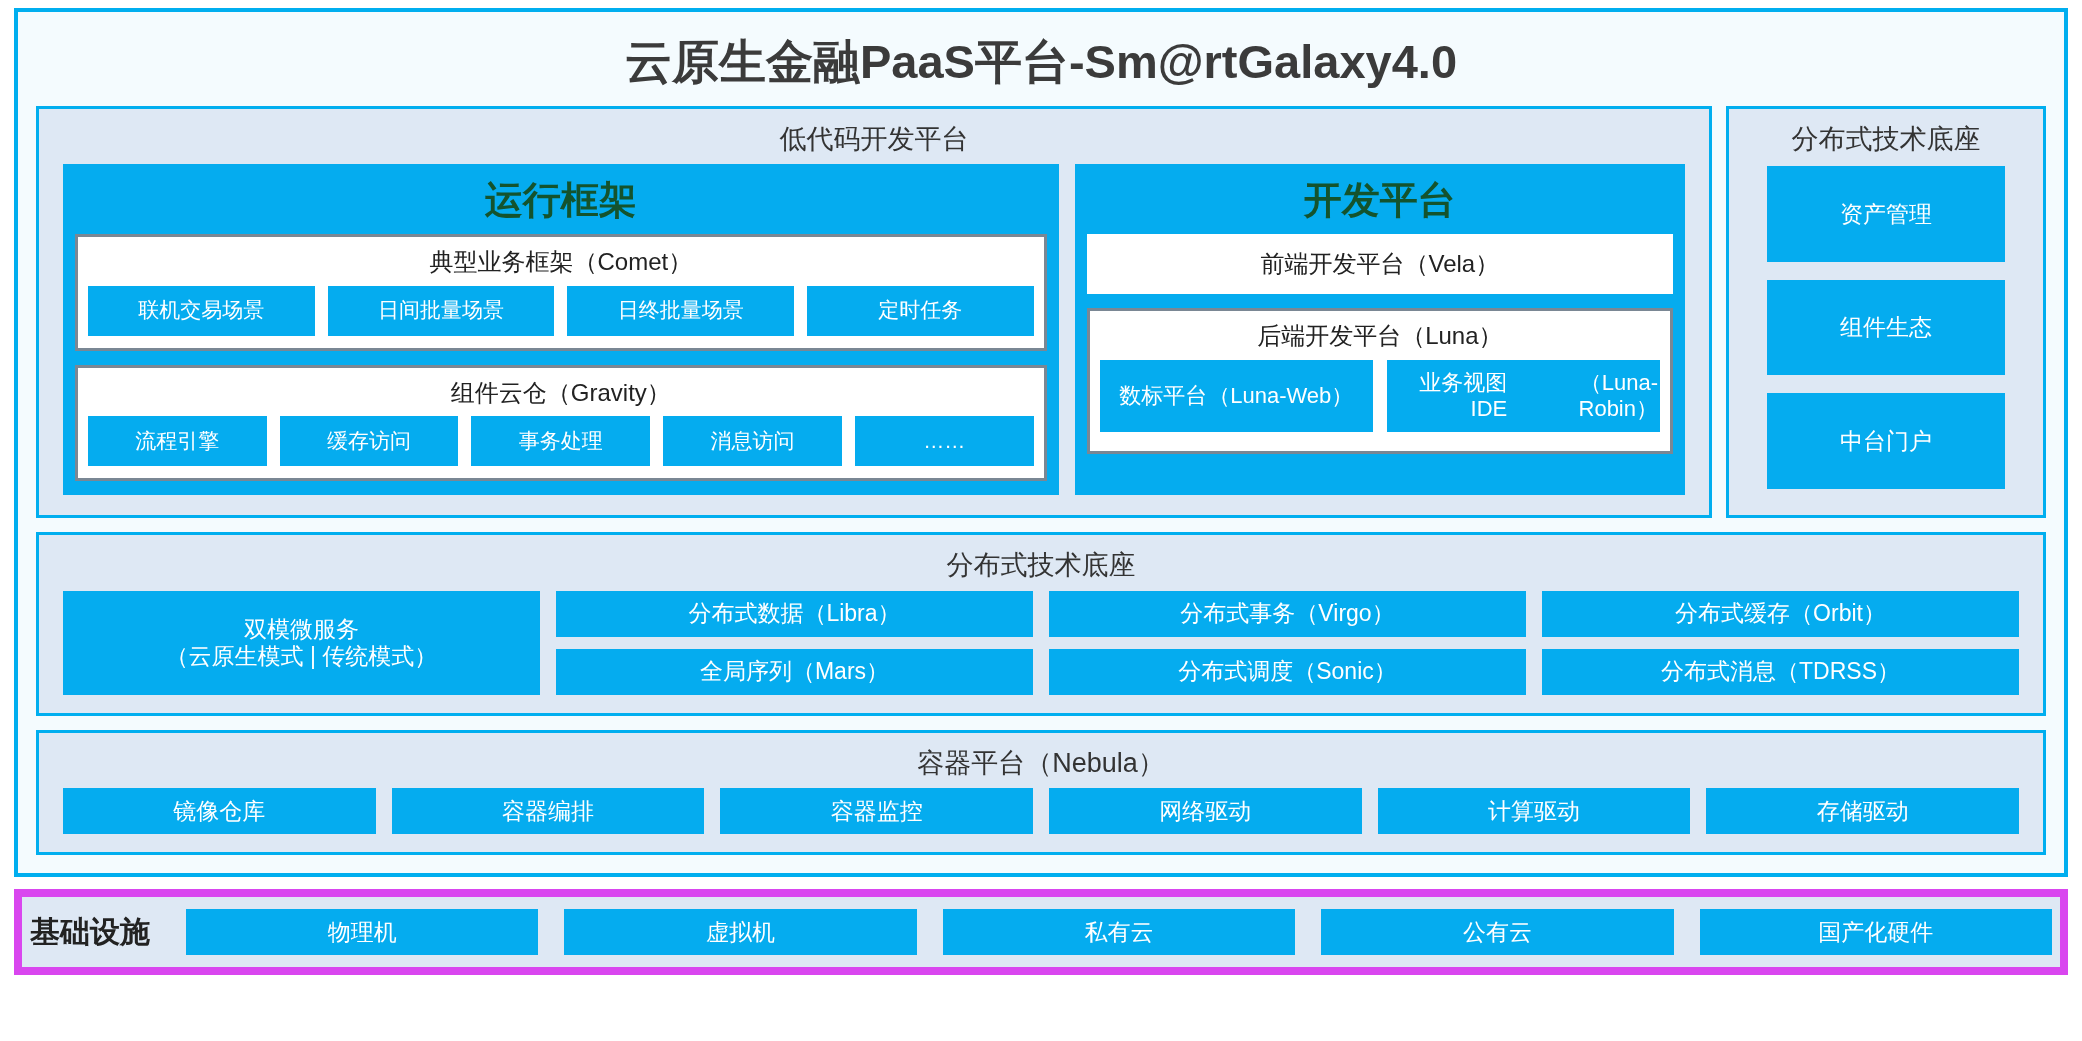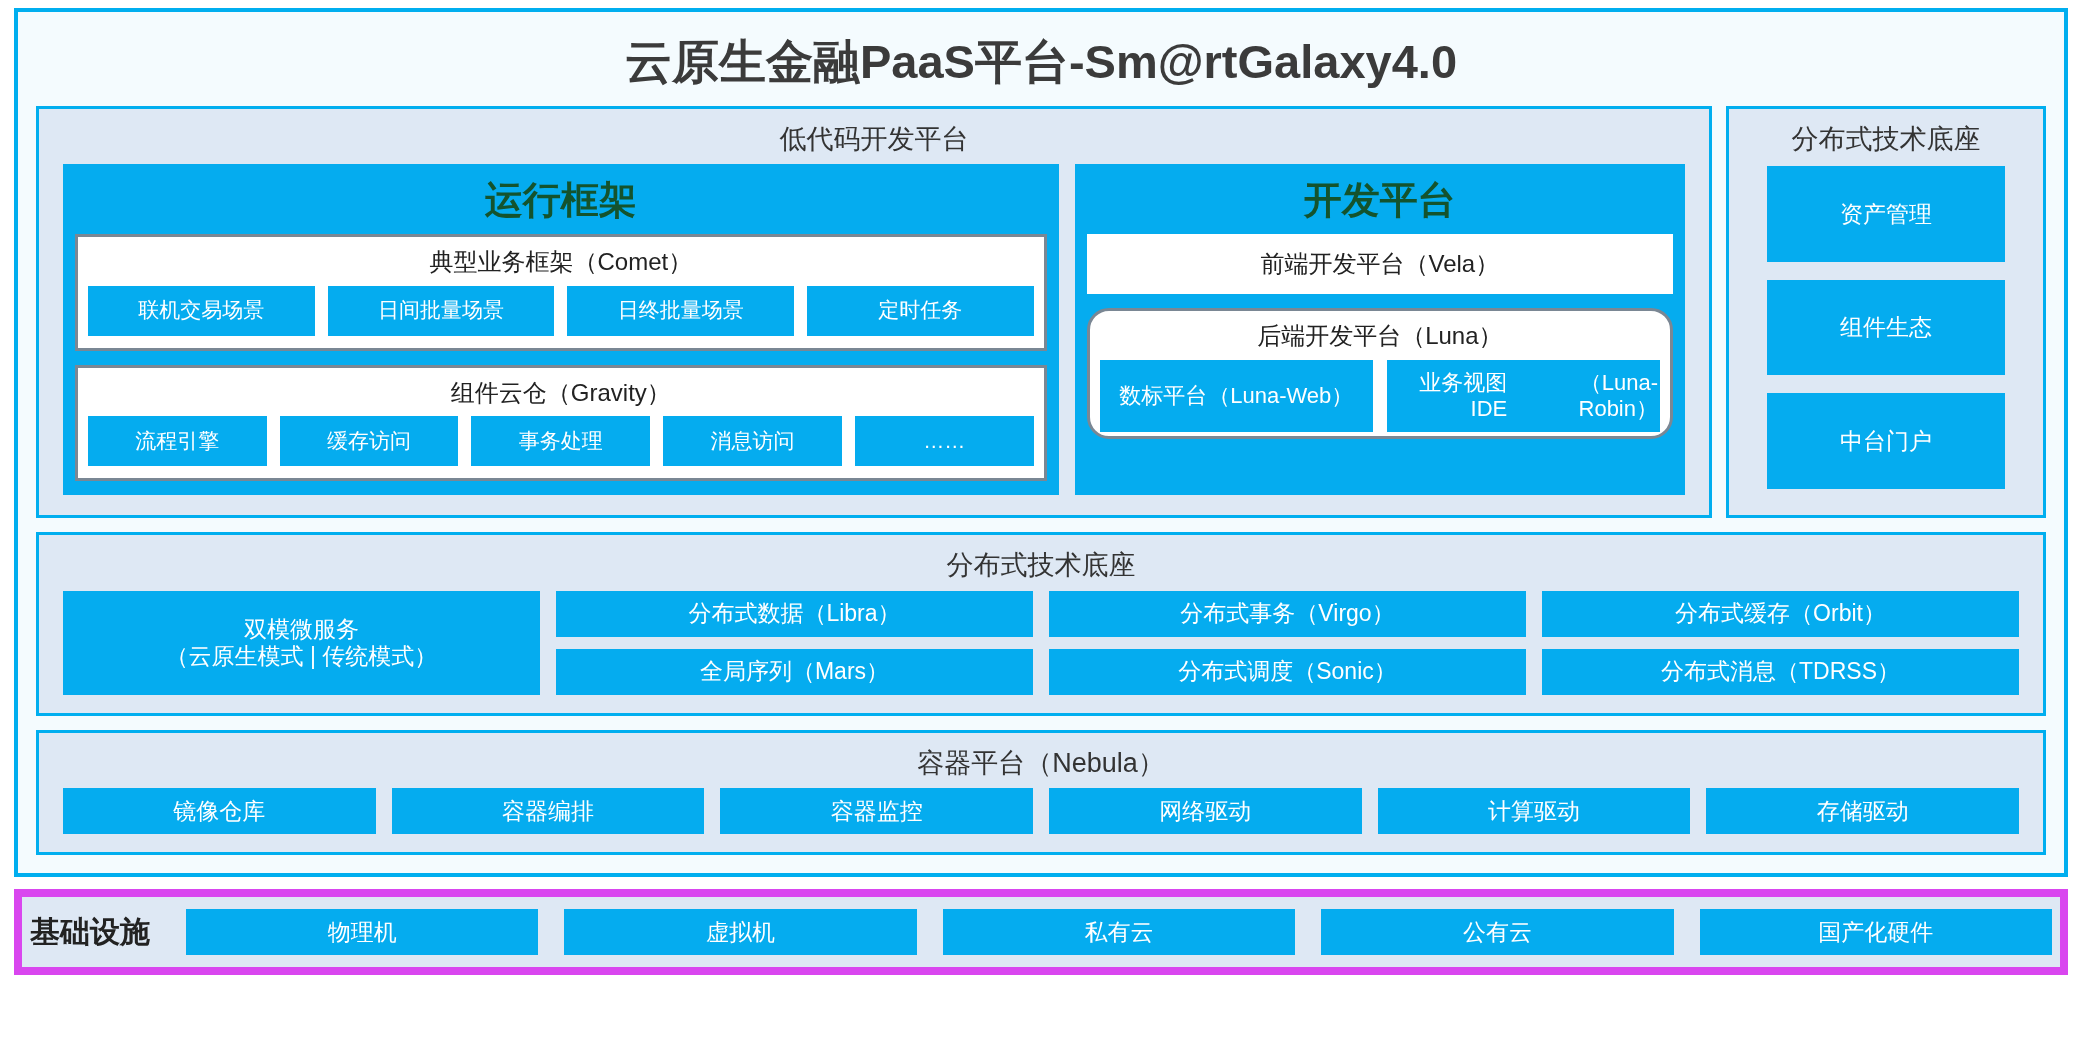--- a/index.html
+++ b/index.html
@@ -159,21 +159,21 @@
     box-sizing: border-box;
     min-height: 60px;
     display: flex;
     align-items: center;
     justify-content: center;
     font-size: 24px;
     color: #222222;
     margin-bottom: 14px;
     text-align: center;
   }
-  .luna-box { padding-bottom: 4px; border-radius: 22px; }
+  .luna-box { padding-bottom: 19px; }
   .luna-chips { display: flex; gap: 14px; }
   .luna-chips .chip {
     min-height: 72px;
     font-size: 22px;
     gap: 1px;
   }
   .luna-chips .chip span { display: block; }
 
   
   #dist-panel { margin-top: 14px; }

